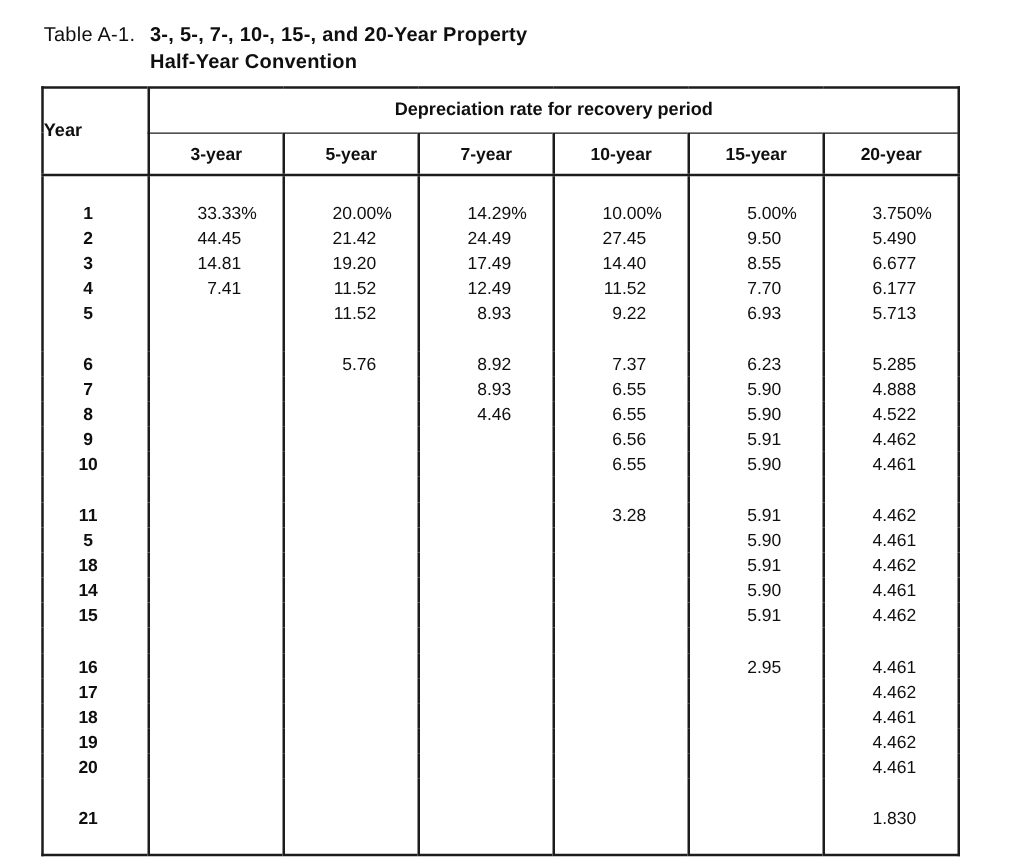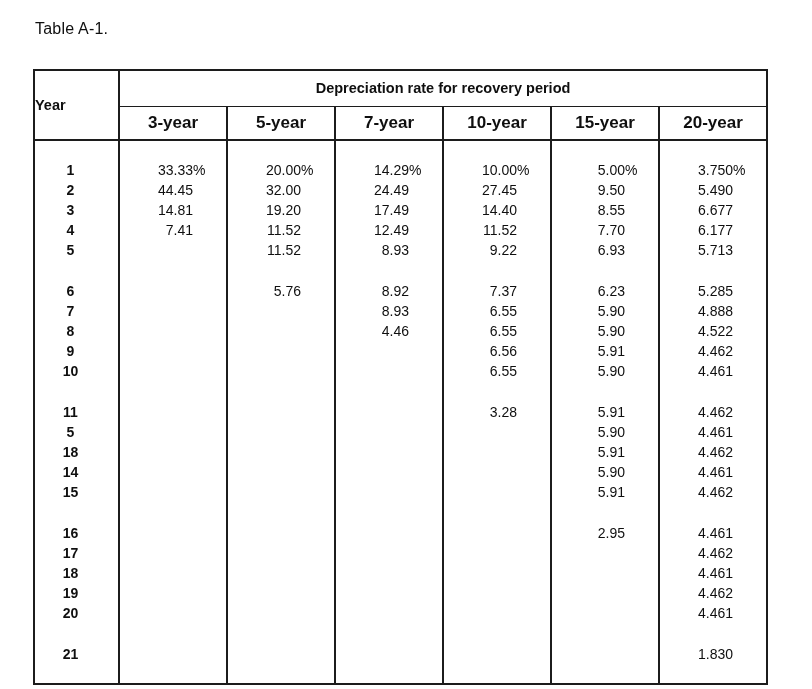--- a/index.html
+++ b/index.html
@@ -39,21 +39,21 @@
     border-right: 2px solid #1c1c1c; border-left: none;
     border-bottom: 2.5px solid #1c1c1c;
     text-align: left; vertical-align: middle;
   }
   th.span-h {
     height: 36px; font-weight: 700; font-size: 14.5px;
     text-align: center; vertical-align: middle;
     border-bottom: 1.5px solid #1c1c1c; border-left: none;
   }
   tr.colhead th {
-    height: 34px; font-weight: 700; font-size: 17px;
+    height: 34px; font-weight: 700; font-size: 14px;
     text-align: center; vertical-align: middle;
     border-bottom: 2.5px solid #1c1c1c;
   }
   tr.colhead th:first-child { border-left: none; }
 
   tbody td { height: 20px; padding: 0; vertical-align: middle; }
   td.year {
     font-weight: 700; text-align: center; padding-right: 12px;
   }
   td.val {
@@ -63,20 +63,24 @@
   .pct { display: inline-block; width: 0; white-space: pre; overflow: visible; }
   tr.spacer td { border-top: none; border-bottom: none; }
 </style>
 </head>
 <body>
 
 <div class="page">
 
   <div class="caption">
     <span class="cap-label">Table A-1.</span>
+    <div class="cap-title">
+      <div>3-, 5-, 7-, 10-, 15-, and 20-Year Property</div>
+      <div>Half-Year Convention</div>
+    </div>
   </div>
 
   <table class="dep">
     <colgroup>
       <col class="c-year">
       <col class="c-rate">
         <col class="c-rate">
         <col class="c-rate">
       <col class="c-rate">
         <col class="c-rate">
@@ -111,21 +115,21 @@
           <td class="val">33.33<span class="pct">%</span></td>
           <td class="val">20.00<span class="pct">%</span></td>
           <td class="val">14.29<span class="pct">%</span></td>
           <td class="val">10.00<span class="pct">%</span></td>
           <td class="val">5.00<span class="pct">%</span></td>
           <td class="val">3.750<span class="pct">%</span></td>
         </tr>
         <tr>
           <td class="year">2</td>
           <td class="val">44.45</td>
-          <td class="val">32.00</td>
+          <td class="val">21.42</td>
           <td class="val">24.49</td>
           <td class="val">27.45</td>
           <td class="val">9.50</td>
           <td class="val">5.490</td>
         </tr>
         <tr>
           <td class="year">3</td>
           <td class="val">14.81</td>
           <td class="val">19.20</td>
           <td class="val">17.49</td>

